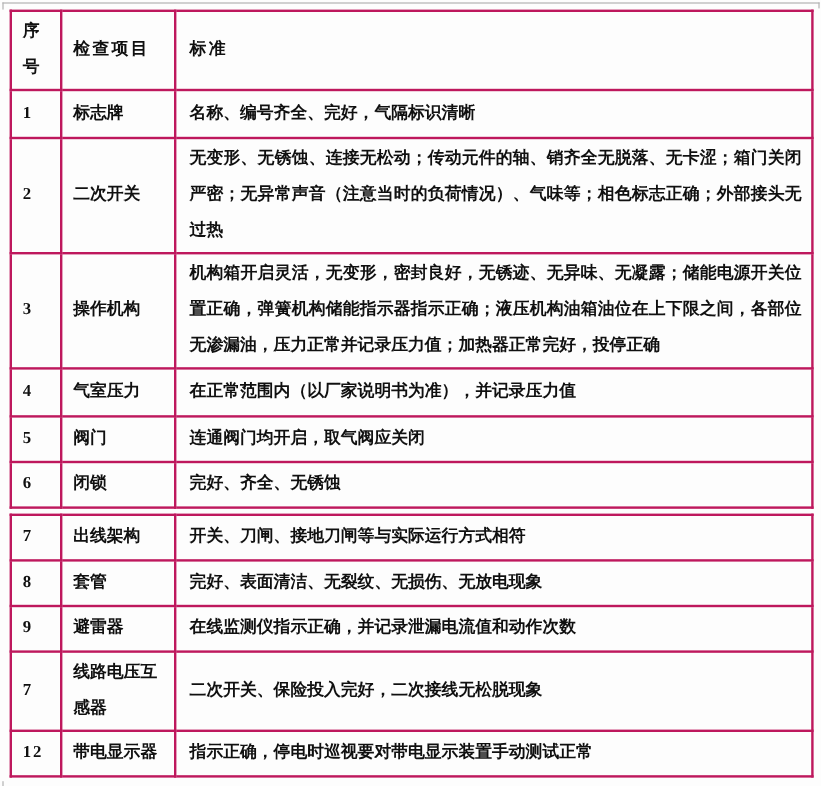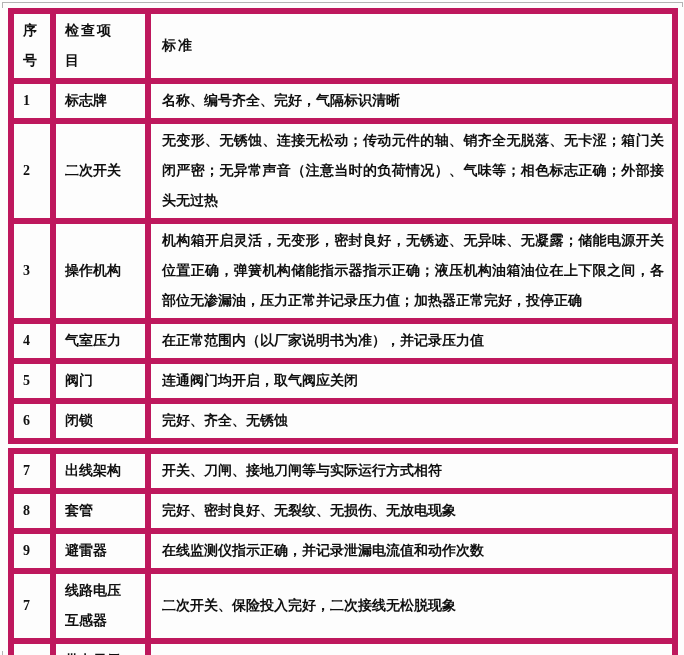--- a/index.html
+++ b/index.html
@@ -43,36 +43,36 @@
   }
   table.seg {
     border-collapse: collapse;
     width: 670px;
     table-layout: fixed;
   }
   table.seg2 {
     margin-top: 4px;
   }
   td {
-    border: 6px solid #be185d;
+    border: 2px solid #be185d;
     vertical-align: middle;
     font-size: 14px;
     font-weight: bold;
     color: #101010;
     line-height: 30px;
     padding: 2px 8px 2px 10px;
     overflow: hidden;
   }
   td.c1 {
     padding-left: 9px;
     letter-spacing: 1.5px;
   }
   td.c2 {
     padding-left: 9px;
-    padding-right: 21px;
+    padding-right: 6px;
   }
   td.c3 {
     padding-left: 11px;
     text-align: justify;
   }
   tr.hrow td {
     letter-spacing: 2px;
   }
   tr.r38 { height: 38px; }
   tr.r40 { height: 40px; }
@@ -137,21 +137,21 @@
     </colgroup>
     <tbody>
         <tr class="r38">
       <td class="c1">7</td>
       <td class="c2">出线架构</td>
       <td class="c3">开关、刀闸、接地刀闸等与实际运行方式相符</td>
     </tr>
     <tr class="r38">
       <td class="c1">8</td>
       <td class="c2">套管</td>
-      <td class="c3">完好、密封良好、无裂纹、无损伤、无放电现象</td>
+      <td class="c3">完好、表面清洁、无裂纹、无损伤、无放电现象</td>
     </tr>
     <tr class="r38">
       <td class="c1">9</td>
       <td class="c2">避雷器</td>
       <td class="c3">在线监测仪指示正确，并记录泄漏电流值和动作次数</td>
     </tr>
     <tr>
       <td class="c1">7</td>
       <td class="c2">线路电压互感器</td>
       <td class="c3">二次开关、保险投入完好，二次接线无松脱现象</td>

